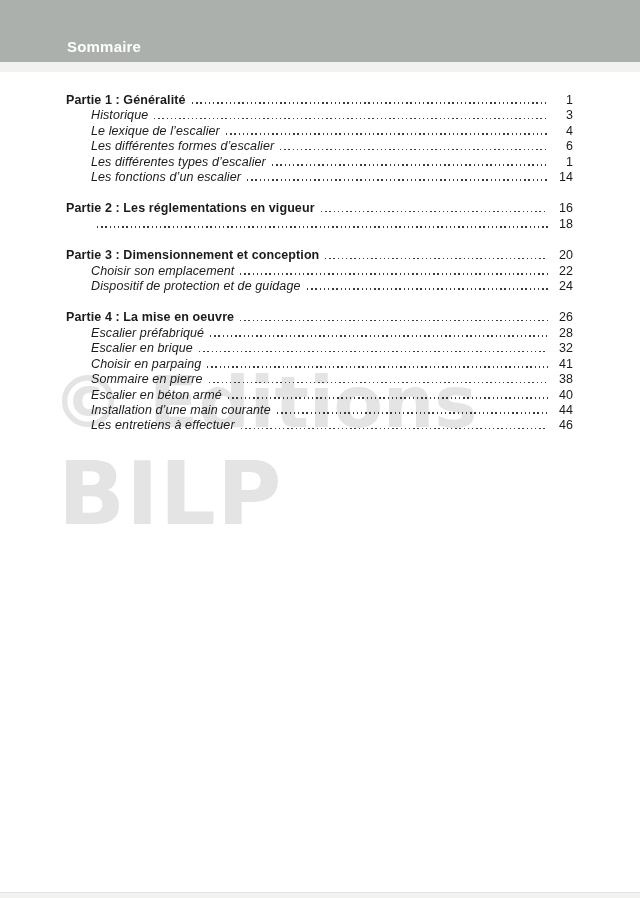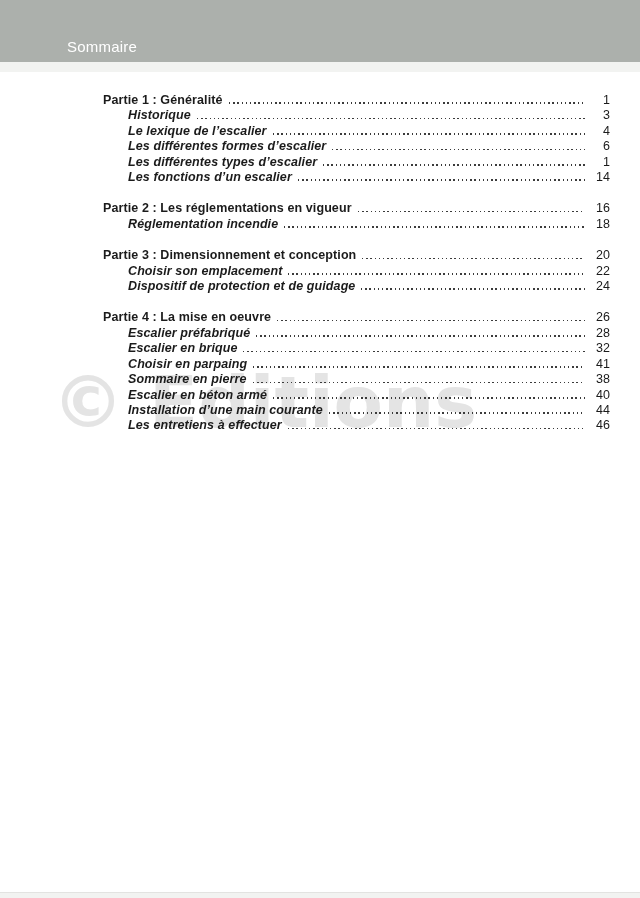--- a/index.html
+++ b/index.html
@@ -29,21 +29,21 @@
     position:absolute;top:0;left:0;
     width:640px;height:62px;
     background:var(--header-bg);
     display:flex;align-items:flex-end;
     padding:0 0 7px 67px;
     z-index:3;
   }
   .header-title{
     color:#ffffff;
     font-size:15px;
-    font-weight:400;
+    font-weight:700;
     letter-spacing:.2px;
     text-align:right;
   }
   .header-band{
     position:absolute;top:62px;left:0;
     width:640px;height:10px;
     background:var(--band-bg);
     z-index:3;
   }
   
@@ -67,39 +67,38 @@
   }
   .watermark.line1{left:52px;top:366px;font-size:72px;letter-spacing:0px;}
   .watermark.line2{left:58px;top:450px;font-size:88px;letter-spacing:1px;}
   
   .toc{
     position:absolute;
     left:66px;top:93px;
     width:507px;
     z-index:2;
     color:var(--text);
-    margin-left:37px;
   }
   .toc-group + .toc-group{margin-top:16px;}
   .toc-row{
     display:flex;
     align-items:baseline;
     line-height:15.4px;
     font-size:12.5px;
   }
   .toc-row .label{
     white-space:nowrap;
     letter-spacing:.1px;
   }
   .toc-row.head .label{
     font-weight:700;
   }
   .toc-row.item{padding-left:25px;}
   .toc-row.item .label{
-    font-weight:700;
+    font-weight:400;
     font-style:italic;
   }
   .leader{
     flex:1;
     height:1.6px;
     margin:0 6px 1px 6px;
     background-image:repeating-linear-gradient(
       to right,
       var(--dots) 0, var(--dots) 1.4px,
       transparent 1.4px, transparent 4.2px);
@@ -115,20 +114,21 @@
 <body>
 
 <div class="page">
 
   <div class="header">
     <span class="header-title">Sommaire</span>
   </div>
   <div class="header-band"></div>
 
   <div class="watermark line1">© Editions</div>
+  <div class="watermark line2">BILP</div>
 
   <div class="toc">
       <div class="toc-group">
         <div class="toc-row head">
           <span class="label">Partie 1 : Généralité</span>
           <span class="leader"></span>
           <span class="page-num">1</span>
         </div>
         <div class="toc-row item">
           <span class="label">Historique</span>
@@ -156,21 +156,20 @@
           <span class="page-num">14</span>
         </div>
       </div>
       <div class="toc-group">
         <div class="toc-row head">
           <span class="label">Partie 2 : Les réglementations en vigueur</span>
           <span class="leader"></span>
           <span class="page-num">16</span>
         </div>
         <div class="toc-row item">
-          <span class="label">Réglementation incendie</span>
           <span class="leader"></span>
           <span class="page-num">18</span>
         </div>
       </div>
       <div class="toc-group">
         <div class="toc-row head">
           <span class="label">Partie 3 : Dimensionnement et conception</span>
           <span class="leader"></span>
           <span class="page-num">20</span>
         </div>

